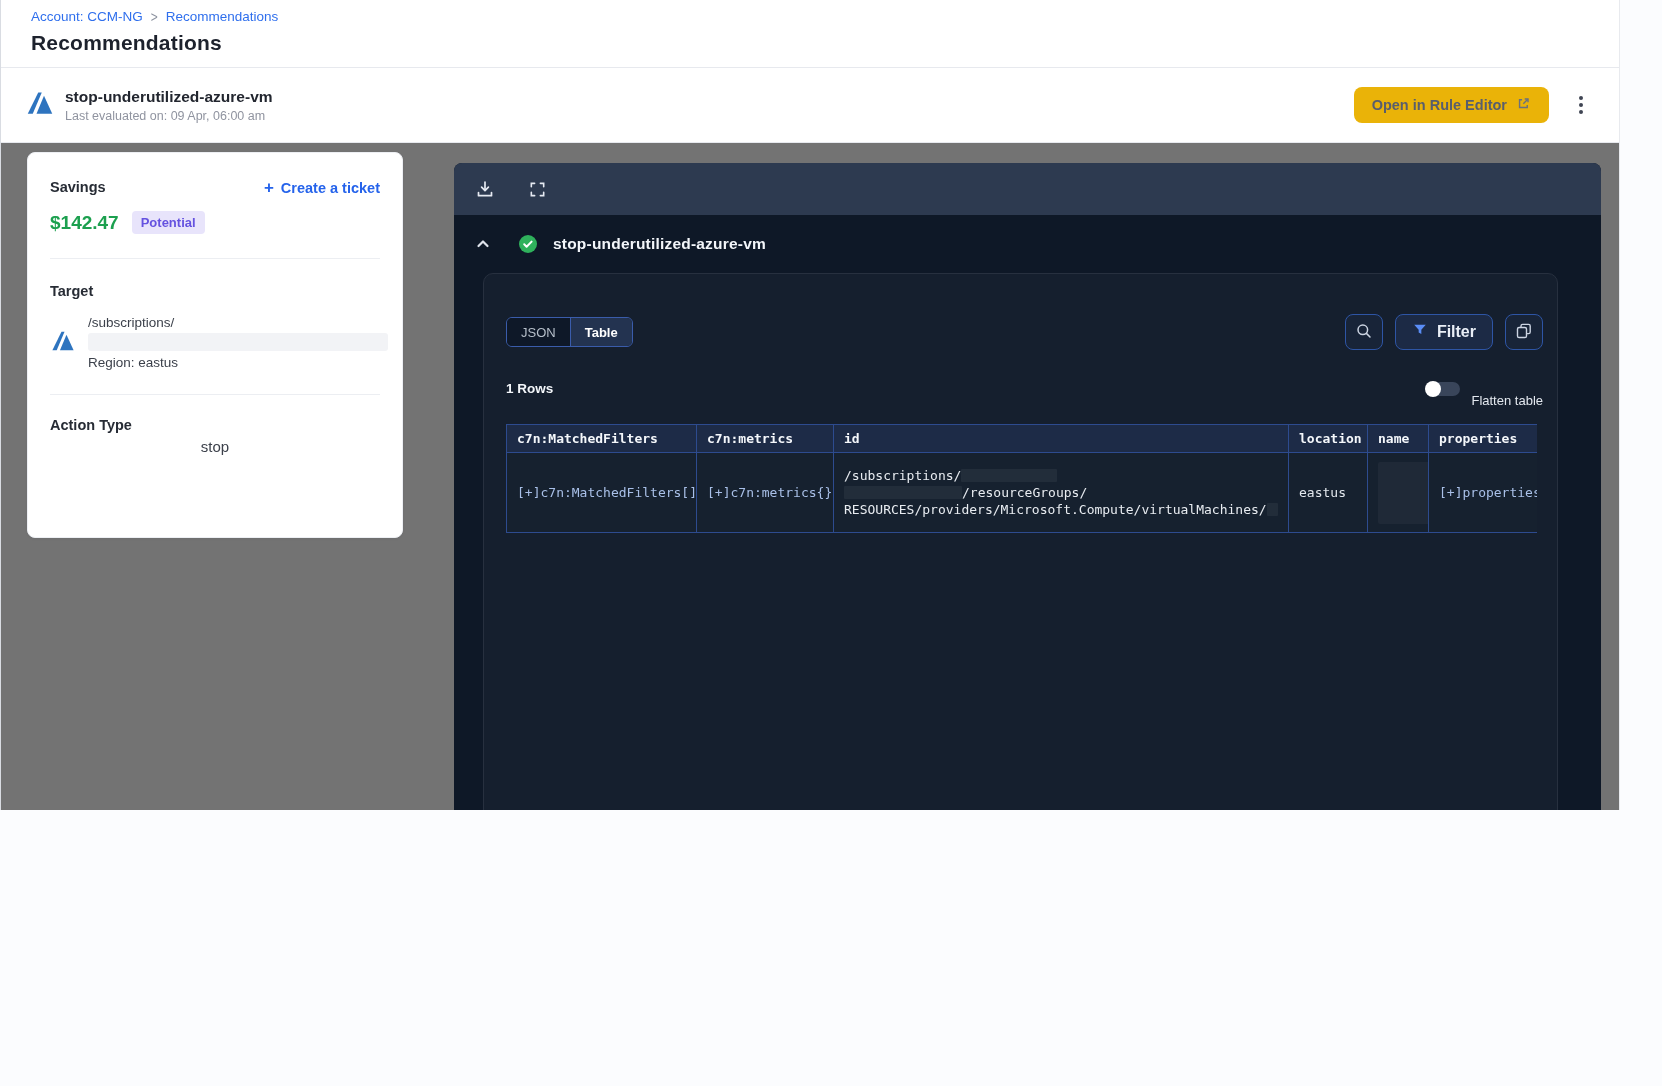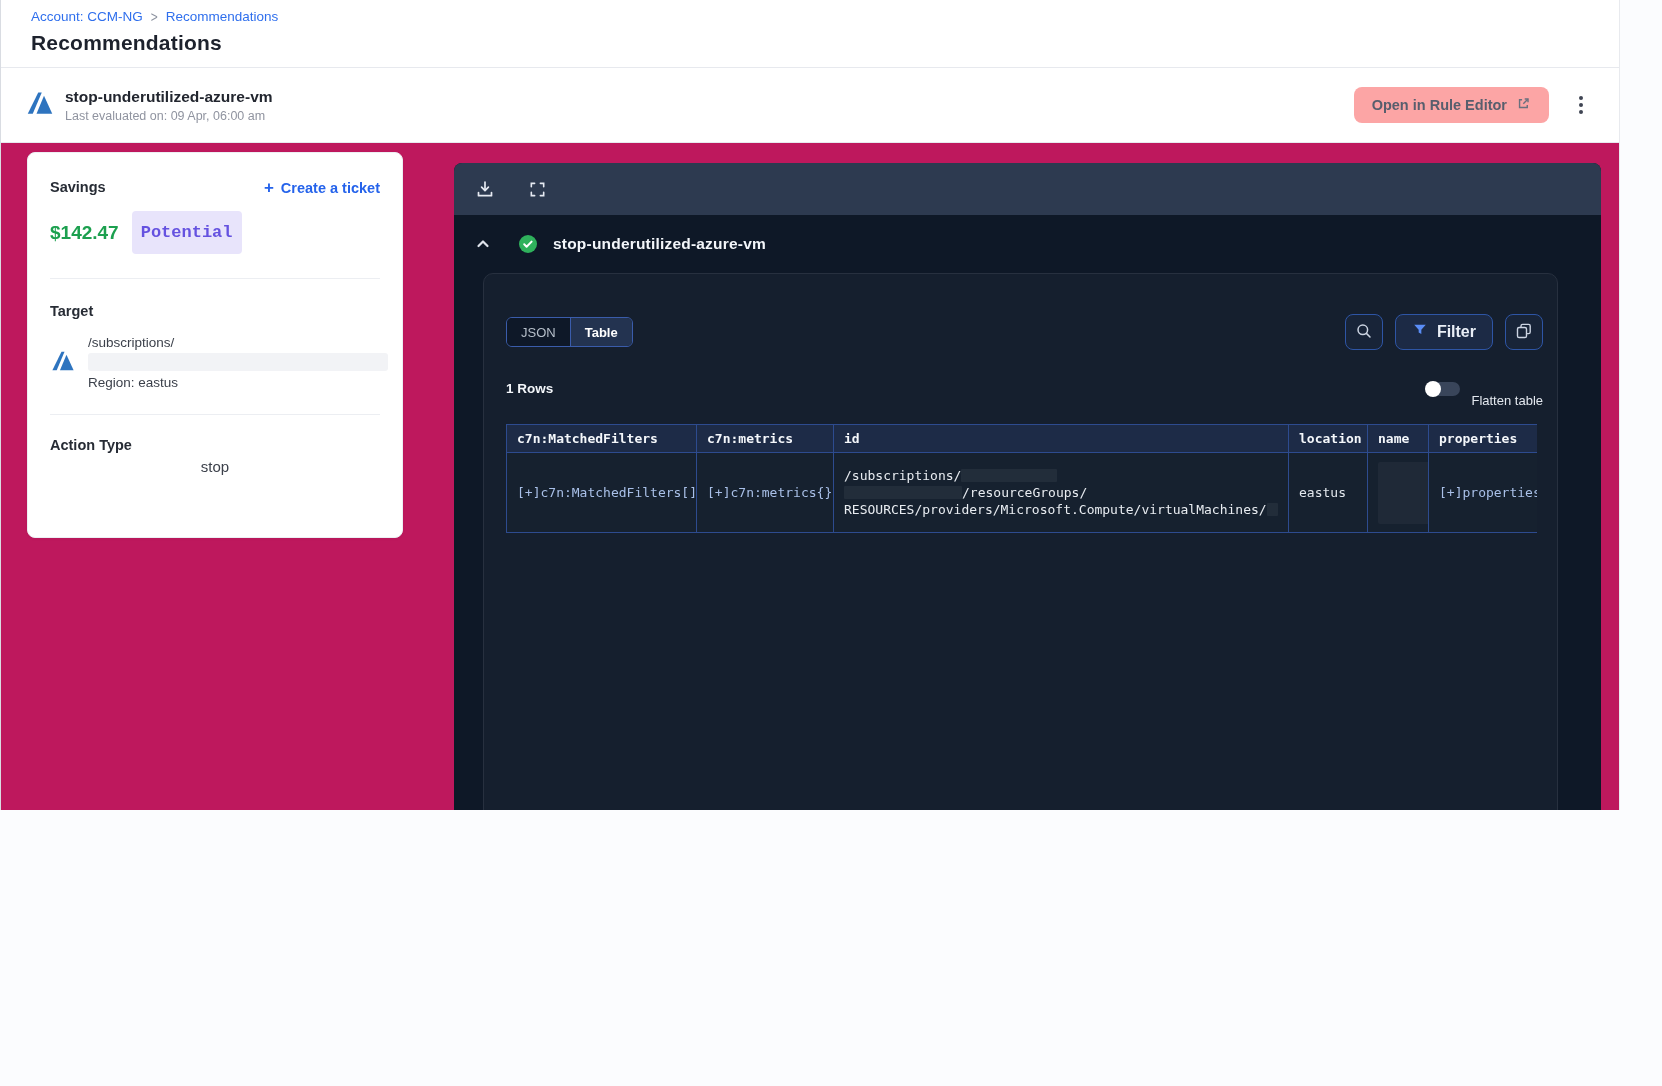--- a/index.html
+++ b/index.html
@@ -13,37 +13,37 @@
   .crumb-link { color:#2f6fed; text-decoration:none; cursor:pointer; }
   .crumb-sep { color:#8d93a0; font-size:12px; transform:scaleY(1.15); }
   .page-title { margin-top:7px; font-size:21px; font-weight:700; color:#1d222d; letter-spacing:.2px; }
 
   
   .rule-header { width:1618px; height:75px; background:#ffffff; border-bottom:1px solid #e7e9ee; display:flex; align-items:center; padding:0 28px 0 24px; }
   .rule-id { display:flex; align-items:center; gap:10px; }
   .rule-id-text .rule-name { font-size:15.5px; font-weight:700; color:#22262f; }
   .rule-id-text .rule-sub { font-size:12.5px; color:#9094a0; margin-top:3px; }
   .header-actions { margin-left:auto; display:flex; align-items:center; gap:22px; }
-  .open-editor-btn { display:flex; align-items:center; gap:9px; background:#fca5a5; border:none; border-radius:8px; height:36px; padding:0 18px; font-family:inherit; font-size:14.5px; font-weight:700; color:#585e6d; cursor:pointer; }
+  .open-editor-btn { display:flex; align-items:center; gap:9px; background:#eab308; border:none; border-radius:8px; height:36px; padding:0 18px; font-family:inherit; font-size:14.5px; font-weight:700; color:#585e6d; cursor:pointer; }
   .kebab { width:20px; height:26px; display:flex; flex-direction:column; align-items:center; justify-content:center; gap:3px; cursor:pointer; background:none; border:none; }
   .kebab i { width:4px; height:4px; border-radius:50%; background:#3f4553; }
 
   
-  .main { position:relative; width:1618px; height:943px; background:#be185d; }
+  .main { position:relative; width:1618px; height:943px; background:#737373; }
   .right-gutter { position:absolute; left:1618px; top:0; width:44px; height:1086px; background:#fbfcfe; border-left:1px solid #e8eaee; }
 
   
   .savings-card { position:absolute; left:26px; top:9px; width:376px; height:386px; background:#ffffff; border:1px solid #edeff3; border-radius:8px; box-shadow:0 1px 3px rgba(25,35,55,.05); padding:26px 22px 0 22px; }
   .card-row-1 { display:flex; align-items:flex-start; justify-content:space-between; }
   .label-strong { font-size:14.5px; font-weight:700; color:#272c35; }
   .ticket-link { display:flex; align-items:center; gap:7px; color:#2563eb; font-size:14.5px; font-weight:700; background:none; border:none; font-family:inherit; cursor:pointer; }
   .plus-glyph { font-size:17px; font-weight:700; line-height:1; }
   .amount-row { display:flex; align-items:center; gap:13px; margin-top:15px; }
   .amount { font-size:19px; font-weight:700; color:#1ca04f; }
-  .badge { background:#e8e4fb; color:#6552e0; font-size:17px; font-weight:600; padding:12px 9px; border-radius:4px;font-family:Liberation Mono, monospace; }
+  .badge { background:#e8e4fb; color:#6552e0; font-size:13px; font-weight:600; padding:4px 9px; border-radius:4px; }
   .card-divider { border:none; border-top:1px solid #eceef2; margin-top:24px; }
   .target-label { margin-top:24px; }
   .target-row { display:flex; align-items:center; gap:12px; margin-top:16px; }
   .target-info { flex:1; }
   .target-path { font-size:13.5px; color:#3c414b; }
   .redact-bar { width:300px; height:18px; background:#f2f3f6; border-radius:3px; margin:3px 0 4px 0; }
   .target-region { font-size:13.5px; color:#3c414b; }
   .action-label { margin-top:22px; }
   .action-value { margin-top:5px; font-size:15px; color:#3c414b;text-align:center; }
 

